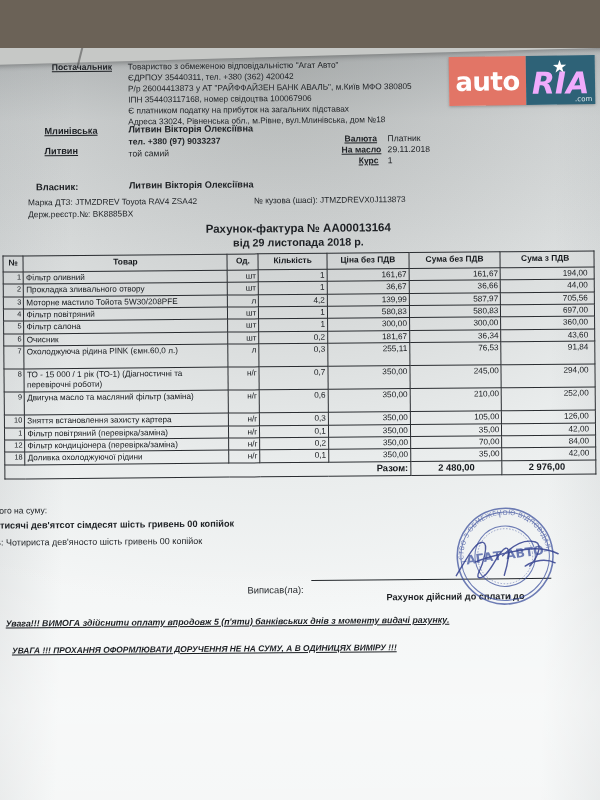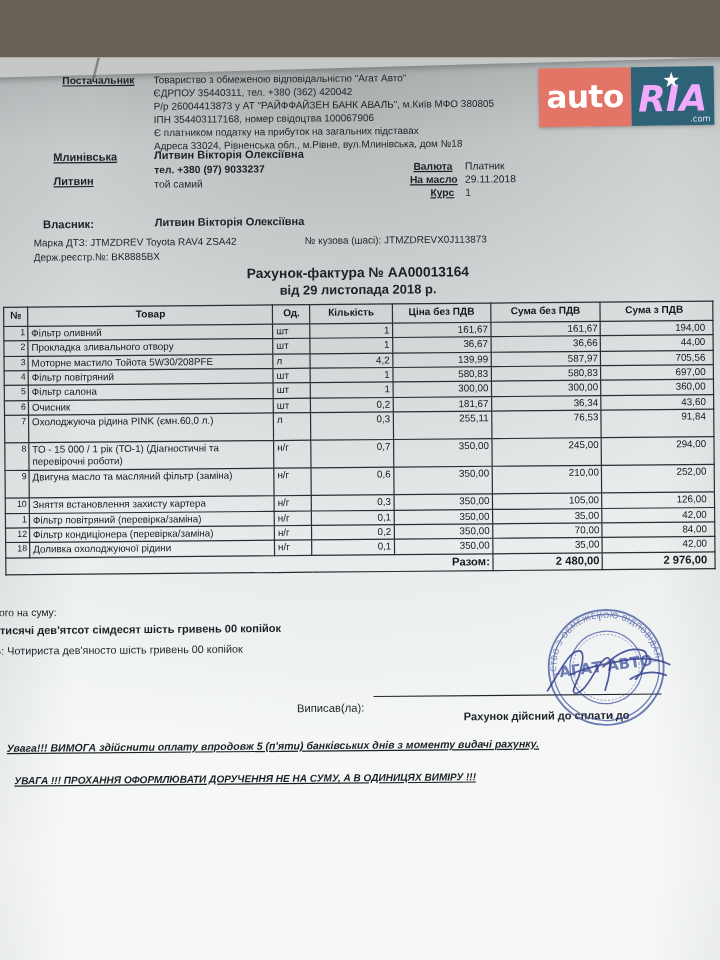--- a/index.html
+++ b/index.html
@@ -125,40 +125,40 @@
   }
   #tbl thead th {
     text-align: center;
     font-weight: bold;
     font-size: 8.4px;
     padding: 2px 2px 3px;
     background: transparent;
   }
   .c-no    { width: 16px;  text-align: right; font-size: 7.4px; }
   .c-good  { width: 213px; text-align: left; }
-  .c-unit  { width: 27px;  text-align: left; }
+  .c-unit  { width: 27px;  text-align: right; }
   .c-qty   { width: 66px;  text-align: right; }
   .c-price { width: 82px;  text-align: right; }
   .c-sum   { width: 92px;  text-align: right; }
   .c-vat   { width: 90px;  text-align: right; padding-right: 6px !important; }
   td.c-good { padding-left: 3px; }
   tr.tall td { height: 20px; }
   tr.total td {
     border: none;
     font-weight: bold;
     font-size: 9.4px;
     padding-top: 2px;
   }
   tr.total td.lab {
     text-align: right;
     padding-right: 6px;
   }
   tr.total td.box {
     border: 1px solid #2a2d31;
-    text-align: right;
+    text-align: center;
   }
 
   
   .sum-intro { left: -6px;  top: 455px; font-size: 8.6px; }
   .sum-words { left: -6px;  top: 470px; font-size: 9.2px; }
   .sum-vat   { left: -6px;  top: 487px; font-size: 9.0px; }
   .issued    { left: 246px; top: 536px; font-size: 9.4px; }
   .issue-rule{ position: absolute; left: 310px; top: 532px;
                width: 240px; height: 1px; background: #22262a; }
   .valid     { left: 385px; top: 545px; font-size: 9.2px; }

